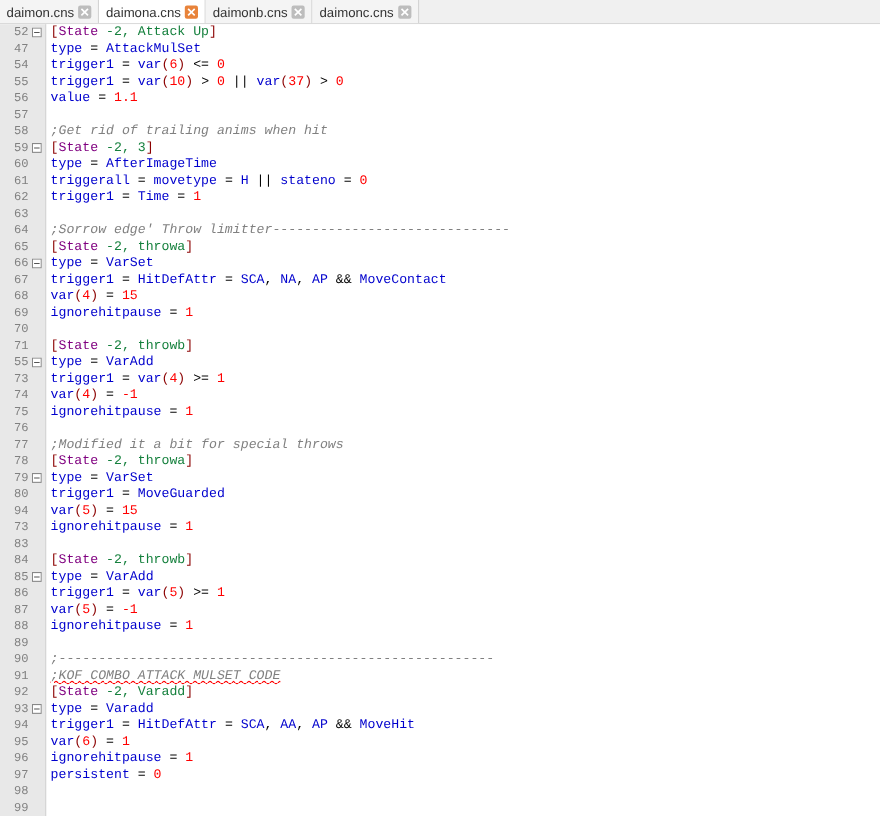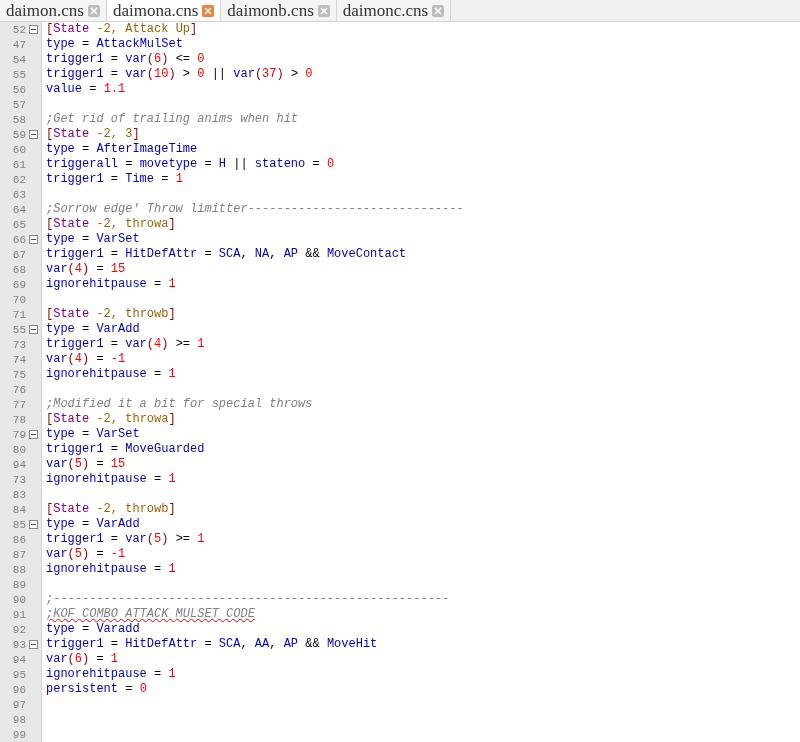--- a/index.html
+++ b/index.html
@@ -1,41 +1,41 @@
 <!DOCTYPE html>
 <html><head>
 <meta charset="utf-8">
 <style>
 * { margin: 0; padding: 0; box-sizing: border-box; }
 body { font-family: Consolas, 'Courier New', monospace; font-size: 12px; background: #fff; width: 800px; overflow: hidden; }
 
 .tabbar { display: flex; background: #f0f0f0; border-bottom: 1px solid #d4d4d4; height: 22px; }
 .tab { display: flex; align-items: center; padding: 2px 6px; border-right: 1px solid #d4d4d4; background: #f4f4f4; cursor: pointer; gap: 4px; }
 .tab.active { background: #fff; }
-.tab-label { font-size: 17px; font-family: Liberation Serif, serif; color: #333; }
+.tab-label { font-size: 12px; font-family: Liberation Sans, sans-serif; color: #333; }
 .tab-close { width: 12px; height: 12px; border-radius: 2px; display: flex; align-items: center; justify-content: center; cursor: pointer; }
 .tab-close svg { width: 8px; height: 8px; }
 .tab-close.orange { background: #e8833a; }
 .tab-close.gray { background: #bdbdbd; }
 
 .editor { display: flex; background: #fff; }
 .gutter { background: #e8e8e8; border-right: 1px solid #d4d4d4; text-align: right; user-select: none; }
 .gutter-row { display: flex; align-items: center; justify-content: flex-end; height: 15px; padding: 0 2px; }
 .line-num { color: #808080; font-size: 11px; width: 24px; text-align: right; }
 .fold { width: 11px; height: 11px; margin-left: 2px; display: flex; align-items: center; justify-content: center; }
 .fold svg { width: 9px; height: 9px; }
 
 .code { flex: 1; padding-left: 4px; }
 .code-line { height: 15px; white-space: pre; line-height: 15px; }
 
 .c-dkred { color: #8b0000; }
 .c-purple { color: #800080; }
 .c-blue { color: #0000cd; }
 .c-red { color: #ff0000; }
-.c-green { color: #a16207; }
+.c-green { color: #15803d; }
 .c-gray { color: #808080; font-style: italic; }
 .c-black { color: #000; }
 .underline-wavy { text-decoration: underline wavy #ff0000; text-decoration-thickness: 1px; }
 </style>
 </head>
 <body>
 
 <div class="tabbar">
     <div class="tab">
       <span class="tab-label">daimon.cns</span>
@@ -334,20 +334,21 @@
       <div class="code-line"><span class="c-blue">ignorehitpause</span><span class="c-black"> = </span><span class="c-red">1</span></div>
       <div class="code-line"></div>
       <div class="code-line"><span class="c-dkred">[</span><span class="c-purple">State</span><span class="c-black"> </span><span class="c-green">-2, throwb</span><span class="c-dkred">]</span></div>
       <div class="code-line"><span class="c-blue">type</span><span class="c-black"> = </span><span class="c-blue">VarAdd</span></div>
       <div class="code-line"><span class="c-blue">trigger1</span><span class="c-black"> = </span><span class="c-blue">var</span><span class="c-dkred">(</span><span class="c-red">5</span><span class="c-dkred">)</span><span class="c-black"> &gt;= </span><span class="c-red">1</span></div>
       <div class="code-line"><span class="c-blue">var</span><span class="c-dkred">(</span><span class="c-red">5</span><span class="c-dkred">)</span><span class="c-black"> = </span><span class="c-red">-1</span></div>
       <div class="code-line"><span class="c-blue">ignorehitpause</span><span class="c-black"> = </span><span class="c-red">1</span></div>
       <div class="code-line"></div>
       <div class="code-line"><span class="c-gray">;-------------------------------------------------------</span></div>
       <div class="code-line"><span class="c-gray underline-wavy">;KOF COMBO ATTACK MULSET CODE</span></div>
+      <div class="code-line"><span class="c-dkred">[</span><span class="c-purple">State</span><span class="c-black"> </span><span class="c-green">-2, Varadd</span><span class="c-dkred">]</span></div>
       <div class="code-line"><span class="c-blue">type</span><span class="c-black"> = </span><span class="c-blue">Varadd</span></div>
       <div class="code-line"><span class="c-blue">trigger1</span><span class="c-black"> = </span><span class="c-blue">HitDefAttr</span><span class="c-black"> = </span><span class="c-blue">SCA</span><span class="c-black">, </span><span class="c-blue">AA</span><span class="c-black">, </span><span class="c-blue">AP</span><span class="c-black"> &amp;&amp; </span><span class="c-blue">MoveHit</span></div>
       <div class="code-line"><span class="c-blue">var</span><span class="c-dkred">(</span><span class="c-red">6</span><span class="c-dkred">)</span><span class="c-black"> = </span><span class="c-red">1</span></div>
       <div class="code-line"><span class="c-blue">ignorehitpause</span><span class="c-black"> = </span><span class="c-red">1</span></div>
       <div class="code-line"><span class="c-blue">persistent</span><span class="c-black"> = </span><span class="c-red">0</span></div>
       <div class="code-line"></div>
     </div>
 </div>
 
 </body></html>

